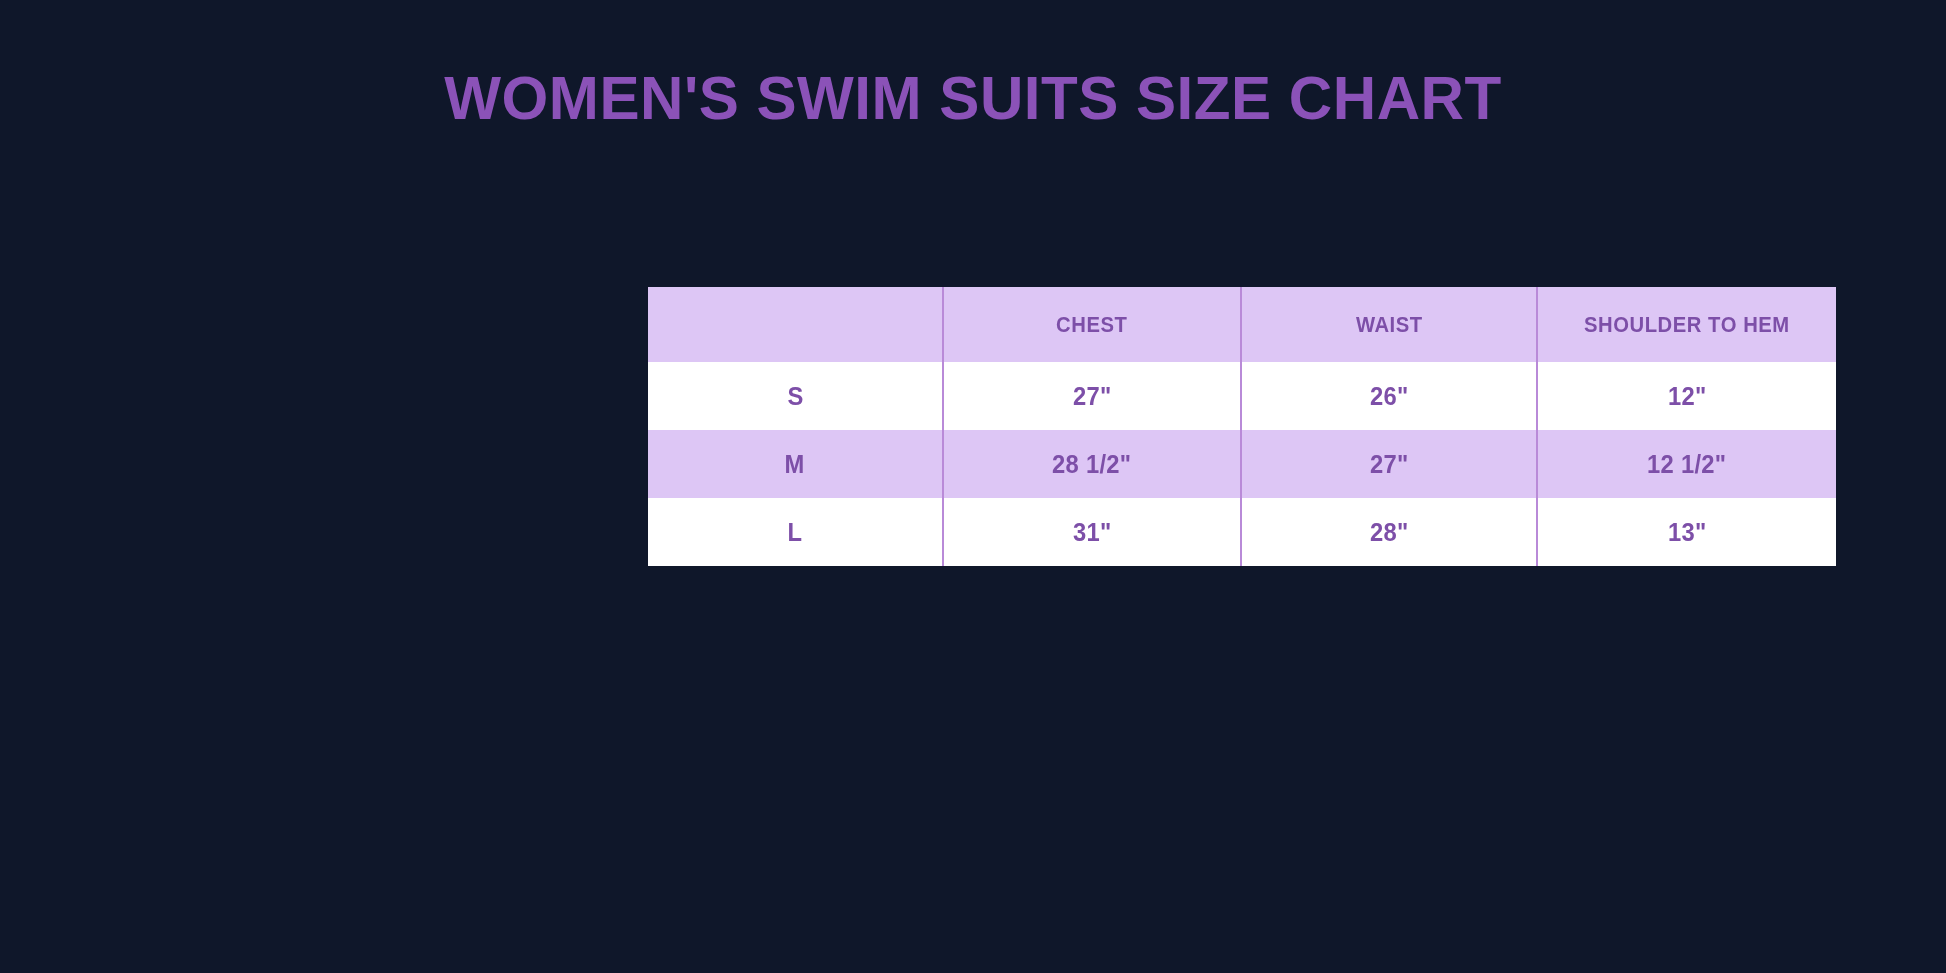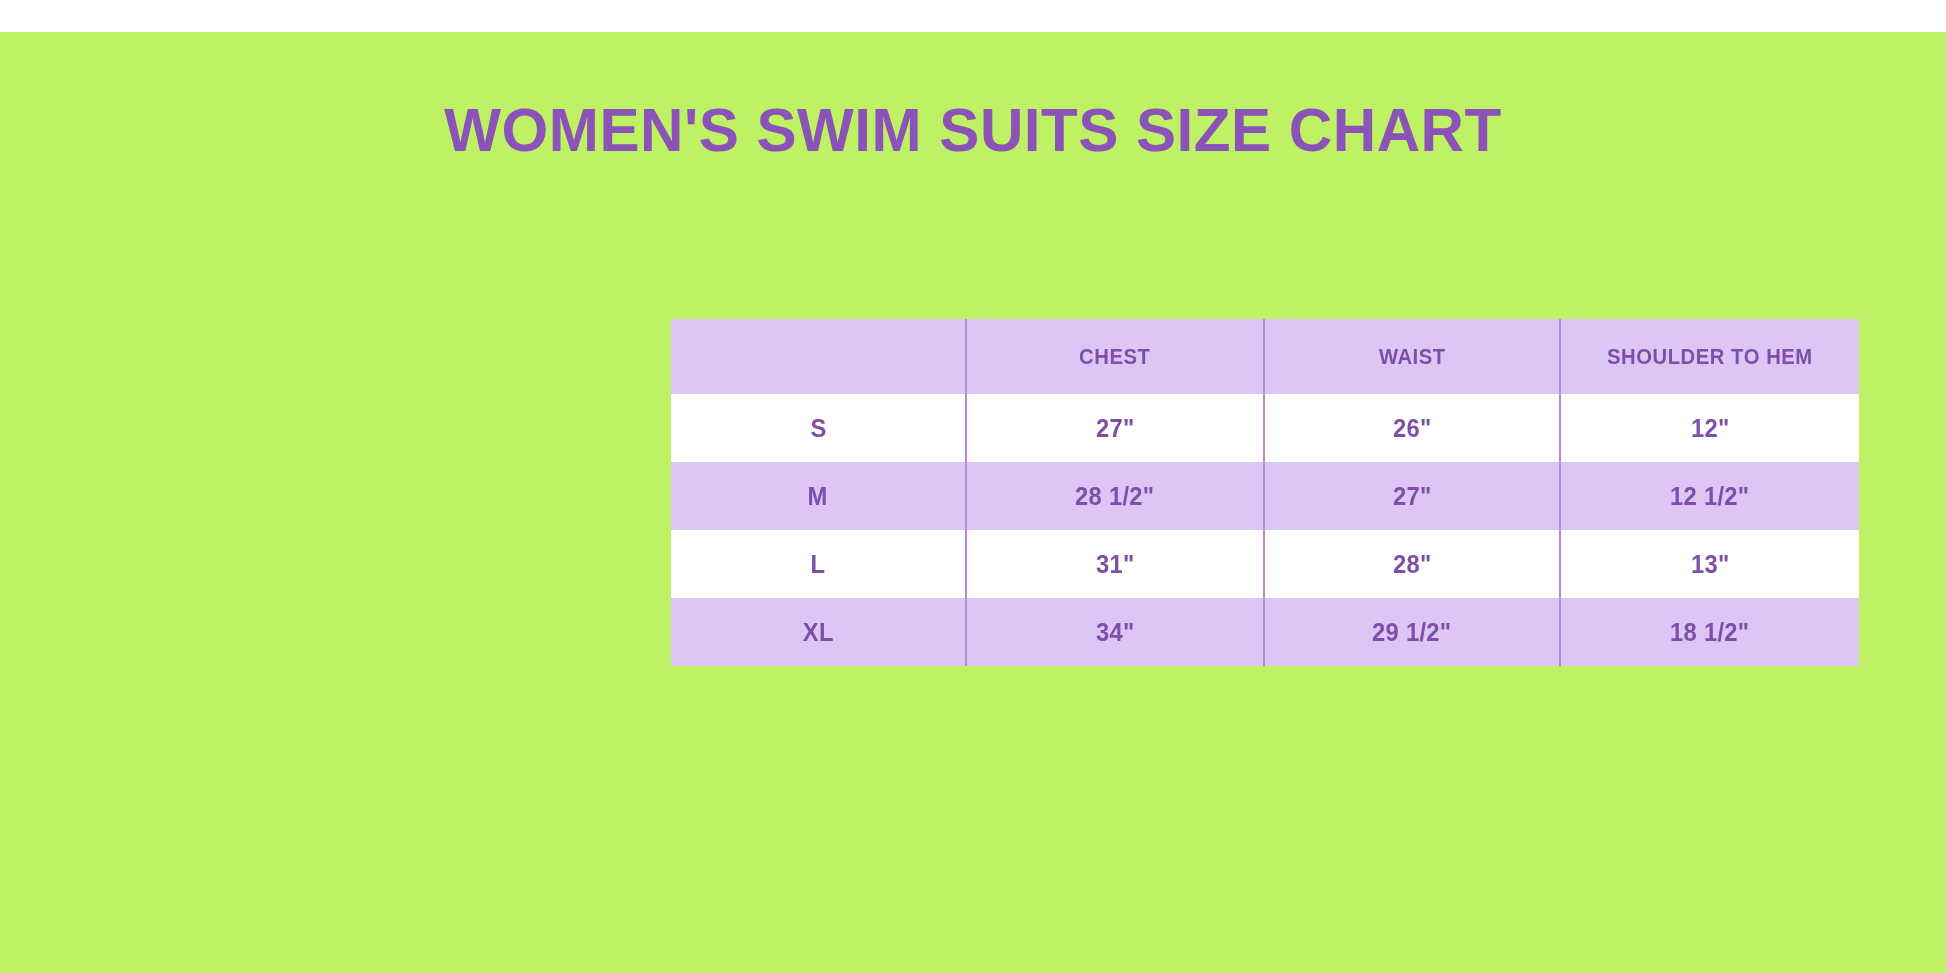--- a/index.html
+++ b/index.html
@@ -11,22 +11,21 @@
     height: 973px;
     background: #ffffff;
     font-family: "Liberation Sans", sans-serif;
     overflow: hidden;
     position: relative;
   }
 
   .page {
     position: absolute;
     inset: 0;
-    background: #bef264;
-    margin-top: 32px;
+    background: #0f172a;
   }
 
   
   .title {
     position: absolute;
     left: 0;
     right: 0;
     top: 62px;
     text-align: center;
     font-family: "Liberation Sans", sans-serif;
@@ -36,21 +35,21 @@
     color: #8b52b8;
     transform: scaleX(0.97);
     transform-origin: center top;
     white-space: nowrap;
     line-height: 1.15;
   }
 
   
   .size-table {
     position: absolute;
-    left: 671px;
+    left: 648px;
     top: 287px;
     width: 1188px;
     border-collapse: collapse;
     table-layout: fixed;
   }
 
   .size-table col.c-size  { width: 295px; }
   .size-table col.c-chest { width: 298px; }
   .size-table col.c-waist { width: 296px; }
   .size-table col.c-hem   { width: 299px; }
@@ -148,22 +147,16 @@
         <td><span class="cell-text">28 1/2"</span></td>
         <td><span class="cell-text">27"</span></td>
         <td><span class="cell-text">12 1/2"</span></td>
       </tr>
       <tr class="row-odd">
         <td><span class="cell-text">L</span></td>
         <td><span class="cell-text">31"</span></td>
         <td><span class="cell-text">28"</span></td>
         <td><span class="cell-text">13"</span></td>
       </tr>
-      <tr class="row-even">
-        <td><span class="cell-text">XL</span></td>
-        <td><span class="cell-text">34"</span></td>
-        <td><span class="cell-text">29 1/2"</span></td>
-        <td><span class="cell-text">18 1/2"</span></td>
-      </tr>
     </tbody>
   </table>
 
 </div>
 
 </body></html>

